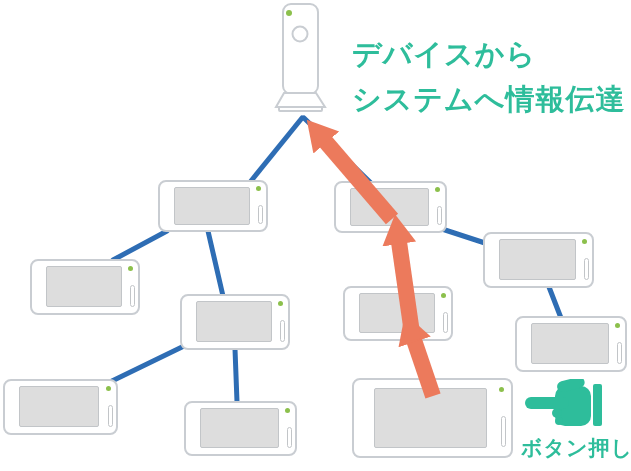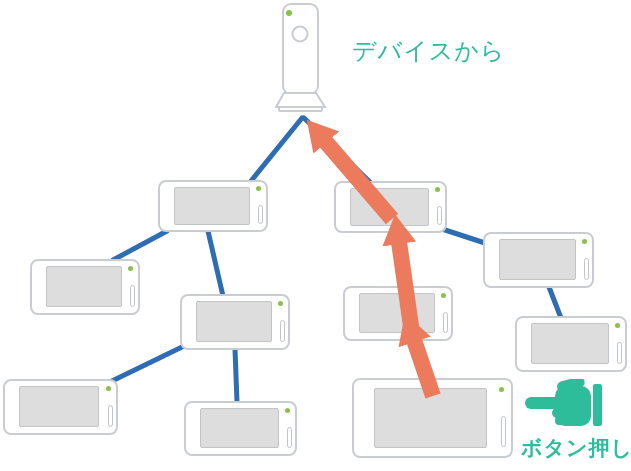--- a/index.html
+++ b/index.html
@@ -20,21 +20,21 @@
   .phone{position:absolute;z-index:2;background:#fff;border:2px solid var(--device-border,#C9CDD2);
          border-radius:8px;box-sizing:border-box;}
   .screen{position:absolute;left:13%;top:10%;width:72%;height:79%;
           background:var(--screen-gray,#DDDDDD);border:1px solid #C2C5C8;border-radius:2px;box-sizing:border-box;}
   .led{position:absolute;top:9%;right:4.5%;width:5px;height:5px;border-radius:50%;
        background:var(--led-green,#8CC04C);}
   .sidebtn{position:absolute;right:3%;top:47%;width:5px;height:41%;
            border:1px solid #C2C5C8;border-radius:3px;box-sizing:border-box;background:#fff;}
 
   #heading{position:absolute;z-index:4;left:352px;top:32px;width:279px;
-           color:var(--accent-teal,#2EBD9B);font-size:24px;font-weight:normal;
+           color:var(--accent-teal,#2EBD9B);font-size:29px;font-weight:bold;
            line-height:1.55;letter-spacing:1px;white-space:nowrap;}
   #caption{position:absolute;z-index:4;left:521px;top:434px;
            color:var(--accent-teal,#2EBD9B);font-size:21px;font-weight:bold;
            letter-spacing:1px;white-space:nowrap;}
   #hand{position:absolute;z-index:4;left:523px;top:379px;}
 </style>
 </head>
 <body>
 
 <div id="stage">
@@ -119,20 +119,21 @@
     </defs>
     <g style="stroke:var(--arrow-orange,#EC7A5C);stroke-width:16;stroke-linecap:butt;" fill="none">
       <line x1="433" y1="396" x2="414" y2="340" marker-end="url(#ah)"></line>
       <line x1="413" y1="340" x2="399" y2="242" marker-end="url(#ah)"></line>
       <line x1="392" y1="219" x2="325" y2="141" marker-end="url(#ah)"></line>
     </g>
   </svg>
 
   <div id="heading">
     <div>デバイスから</div>
+    <div>システムへ情報伝達</div>
   </div>
 
   <svg id="hand" width="80" height="52" viewBox="0 0 80 52" xmlns="http://www.w3.org/2000/svg">
     <g style="fill:var(--accent-teal,#2EBD9B)">
       <rect x="70" y="5" width="9" height="42" rx="2"></rect>
       <rect x="32" y="7" width="36" height="40" rx="10"></rect>
       <rect x="34" y="0" width="28" height="11" rx="5.5" transform="rotate(-14 48 6)"></rect>
       <rect x="2" y="18" width="44" height="12" rx="6"></rect>
       <circle cx="34" cy="34" r="5"></circle>
       <circle cx="36" cy="42" r="4"></circle>

